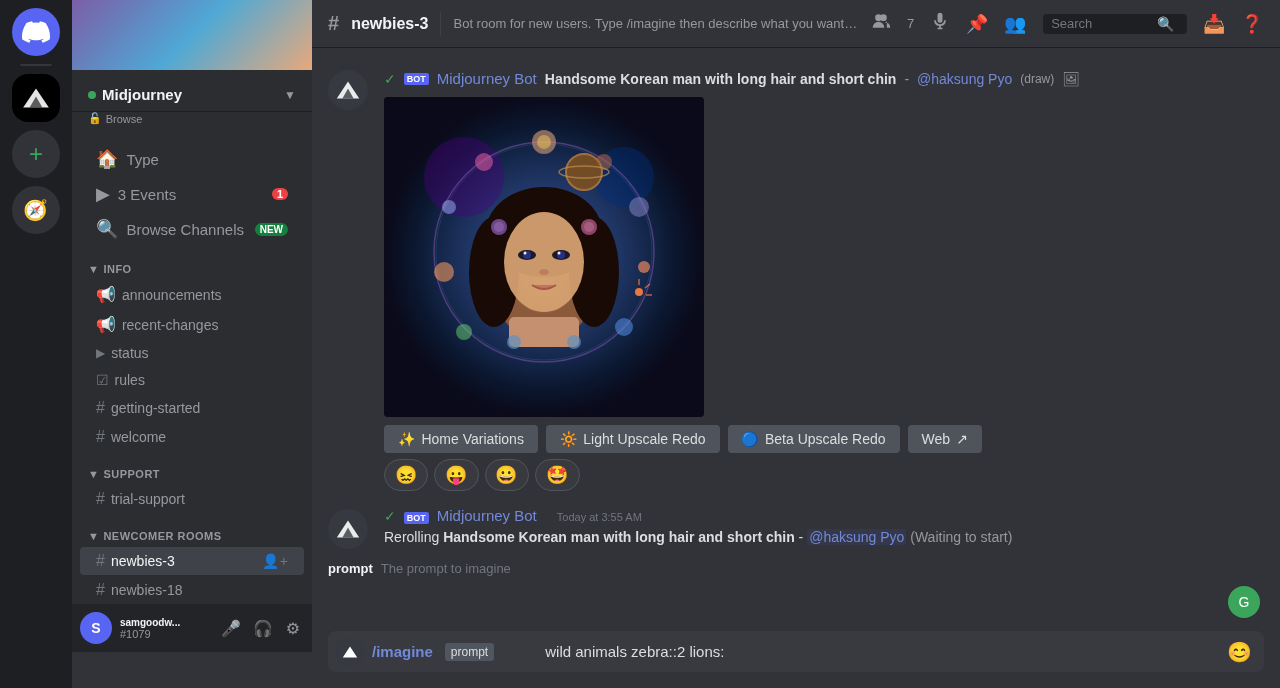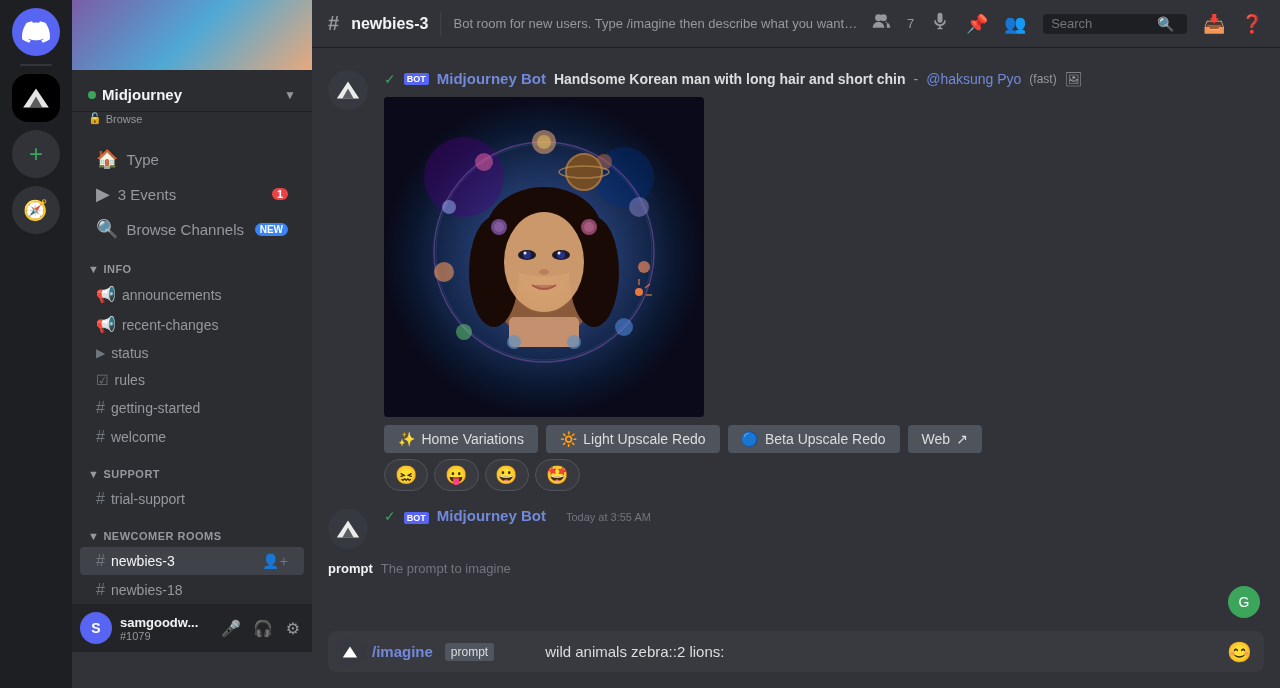--- a/index.html
+++ b/index.html
@@ -136,21 +136,21 @@
       background: #ed4245;
       color: white;
       font-size: 11px;
       font-weight: 700;
       border-radius: 10px;
       padding: 0 5px;
       min-width: 16px;
       text-align: center;
     }
     .nav-badge.new-badge {
-      background: #3b82f6;
+      background: #15803d;
       color: white;
       font-size: 10px;
       padding: 1px 5px;
     }
     .category-label {
       padding: 16px 16px 4px;
       font-size: 11px;
       font-weight: 700;
       color: #96989d;
       text-transform: uppercase;
@@ -187,21 +187,21 @@
       border-radius: 50%;
       display: flex;
       align-items: center;
       justify-content: center;
       font-size: 14px;
       font-weight: 700;
       color: white;
       flex-shrink: 0;
     }
     .user-info { flex: 1; min-width: 0; }
-    .user-name { font-size: 13px; font-weight: 600; color: #f2f3f5; white-space: nowrap; overflow: hidden; text-overflow: ellipsis; }
+    .user-name { font-size: 10px; font-weight: 600; color: #f2f3f5; white-space: nowrap; overflow: hidden; text-overflow: ellipsis; }
     .user-id { font-size: 11px; color: #96989d; }
     .user-action-icons { display: flex; gap: 4px; }
     .user-action-icon { color: #96989d; cursor: pointer; font-size: 16px; padding: 2px 4px; }
 
     
     .main-content {
       flex: 1;
       display: flex;
       flex-direction: column;
       height: 688px;
@@ -263,21 +263,21 @@
       flex-shrink: 0;
       display: flex;
       align-items: center;
       justify-content: center;
       background: #36393f;
       margin-top: 2px;
     }
     .message-avatar svg { width: 28px; height: 28px; }
     .message-body { flex: 1; }
     .message-header { display: flex; align-items: baseline; gap: 8px; margin-bottom: 4px; }
-    .message-author { font-weight: 700; font-size: 15px; color: #f2f3f5; cursor: pointer; }
+    .message-author { font-weight: 400; font-size: 15px; color: #f2f3f5; cursor: pointer; }
     .message-author.bot-name { color: #7289da; }
     .message-timestamp { font-size: 11px; color: #72767d; margin-left: 12px; }
     .message-text { font-size: 14px; color: #dcddde; line-height: 1.4; }
     .message-text strong { font-weight: 700; }
     .message-text .mention { color: #7289da; background: rgba(88,101,242,0.1); padding: 0 2px; border-radius: 2px; cursor: pointer; }
     .message-text .status { color: #96989d; }
 
     
     .message-image-container {
       margin: 8px 0;
@@ -597,21 +597,21 @@
           </svg>
         </div>
         <div class="message-body">
           <div class="message-action-row">
             <span class="check-verified">✓</span>
             <span class="inline-bot-tag">BOT</span>
             <span class="message-author bot-name">Midjourney Bot</span>
             <span style="color:#dcddde;font-size:14px;"><strong>Handsome Korean man with long hair and short chin</strong></span>
             <span style="color:#96989d;font-size:14px;">-</span>
             <span class="mention" style="color:#7289da;font-size:14px;">@haksung Pyo</span>
-            <span class="fast-badge">(fast)</span>
+            <span class="fast-badge">(draw)</span>
             <span style="color:#96989d;font-size:14px;">🖼</span>
           </div>
 
           <div class="message-image-container">
             <div class="message-image">
 
               <svg width="320" height="320" viewBox="0 0 320 320" xmlns="http://www.w3.org/2000/svg">
                 <defs>
                   <radialGradient id="bg1" cx="50%" cy="50%" r="50%">
                     <stop offset="0%" stop-color="#2d1b5e"></stop>
@@ -728,20 +728,23 @@
             <path d="M30 80 L50 45 L70 80 Z" fill="#36393f" opacity="0.8"></path>
           </svg>
         </div>
         <div class="message-body">
           <div class="message-header">
             <span class="check-verified">✓</span>
             <span class="inline-bot-tag">BOT</span>
             <span class="message-author bot-name">Midjourney Bot</span>
             <span class="message-timestamp">Today at 3:55 AM</span>
           </div>
+          <div class="message-text">
+            Rerolling <strong>Handsome Korean man with long hair and short chin</strong> - <span class="mention">@haksung Pyo</span> <span class="status">(Waiting to start)</span>
+          </div>
         </div>
       </div>
 
       <div class="prompt-hint">
         <span class="prompt-label">prompt</span>
         <span>The prompt to imagine</span>
       </div>
 
     </div>
 

